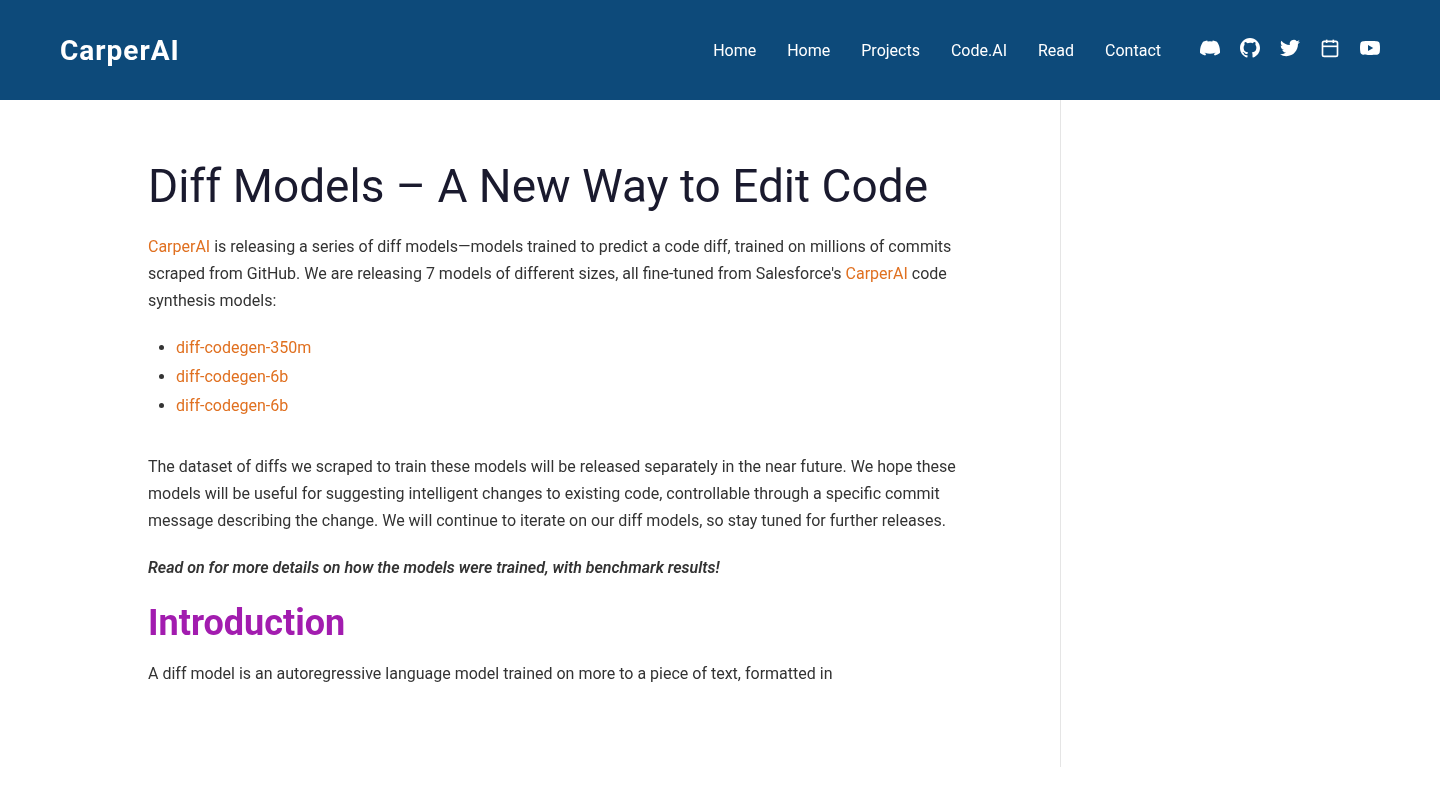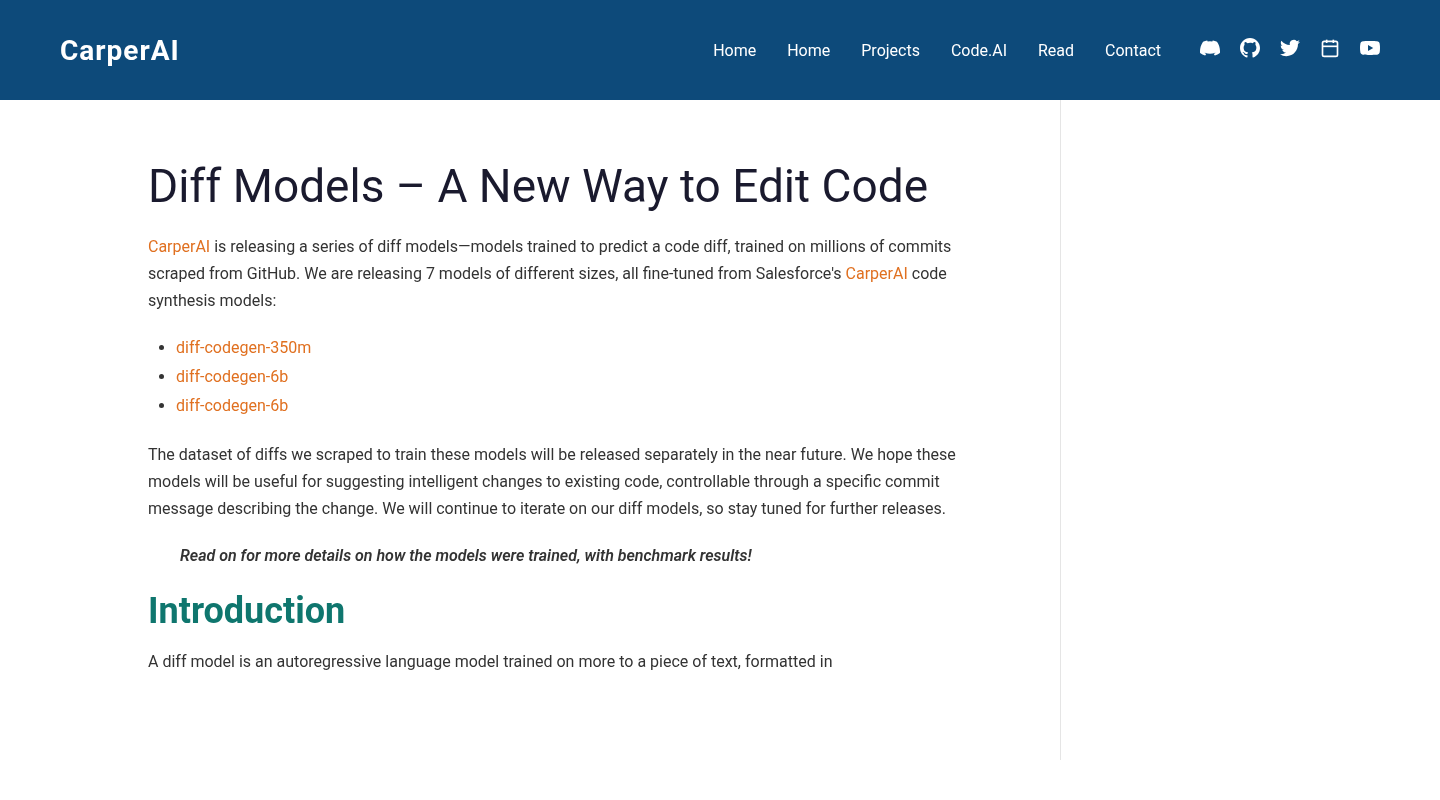--- a/index.html
+++ b/index.html
@@ -100,48 +100,47 @@
     }
 
     .article-body p {
       font-size: 16px;
       line-height: 1.7;
       color: #333;
       margin-bottom: 20px;
     }
 
     .article-body ul {
-      margin: 8px 0 20px 28px;
+      margin: 8px 0 32px 28px;
     }
 
     .article-body ul li {
       font-size: 16px;
       line-height: 1.8;
       color: #333;
     }
 
     .link-orange {
       color: #e07020;
       text-decoration: none;
     }
 
     .italic-note {
       font-style: italic;
       font-weight: 600;
       color: #333;
       font-size: 16px;
       line-height: 1.7;
       margin-bottom: 32px;
-      margin-left: 32px;
     }
 
     .section-heading {
       font-size: 36px;
       font-weight: 700;
-      color: #0f766e;
+      color: #a21caf;
       margin-bottom: 16px;
       margin-top: 16px;
     }
   </style>
 </head>
 <body>
 
 <header class="header">
   <a class="logo">CarperAI</a>
   <nav class="nav">

